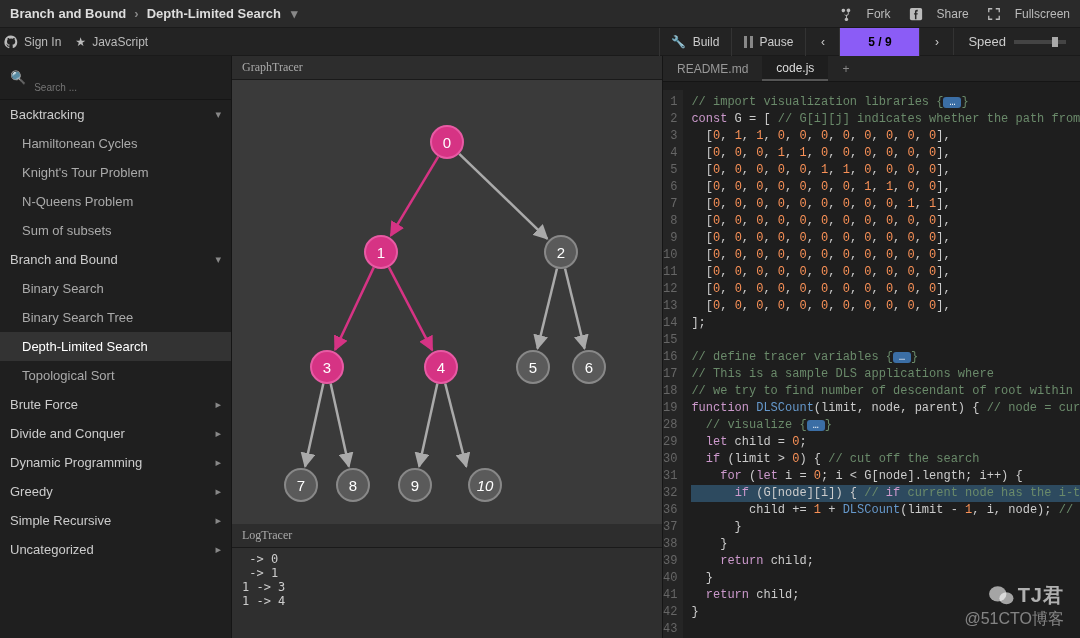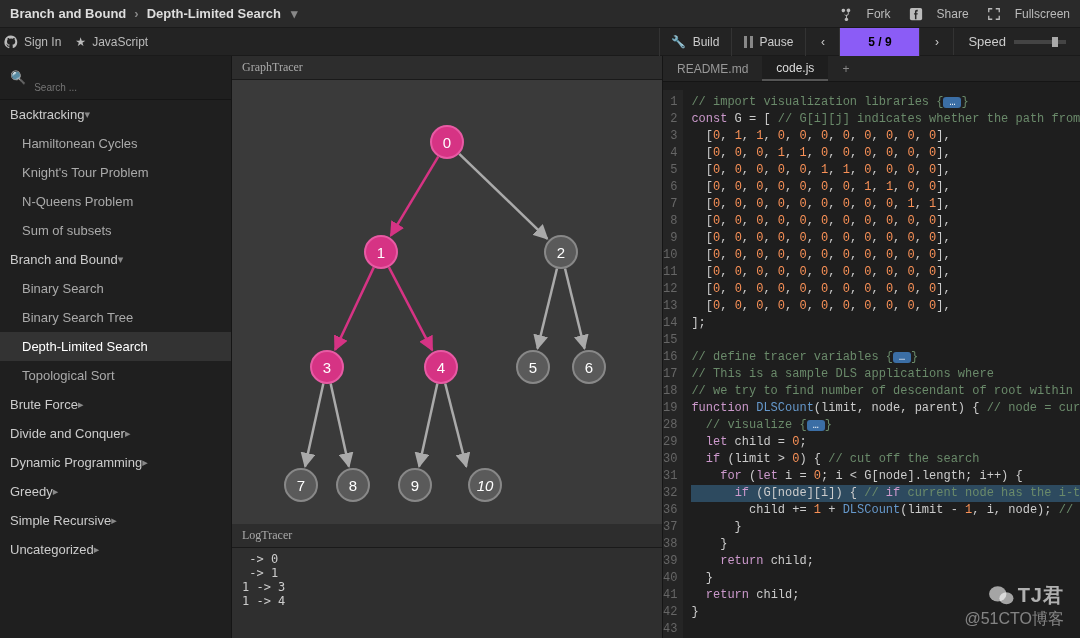--- a/index.html
+++ b/index.html
@@ -49,21 +49,21 @@
 .tbtn.step { width: 34px; }
 .speed { display: flex; align-items: center; gap: 8px; padding: 0 14px; border-left: 1px solid #333; }
 .speed .track { width: 52px; height: 4px; background: #444; position: relative; }
 .speed .track .thumb { position: absolute; top: -3px; left: 38px; width: 6px; height: 10px; background: #aaa; }
 
 .main { display: flex; height: calc(638px - 56px); }
 .sidebar { width: 232px; background: #1f1f1f; display: flex; flex-direction: column; border-right: 1px solid #151515; }
 .search { display: flex; align-items: center; padding: 6px 10px; border-bottom: 1px solid #151515; }
 .search input { flex: 1; background: transparent; border: none; color: #f97316; outline: none; font-size: 10px; margin-top: 20px; }
 .search .mag { margin-right: 8px; color: #888; }
-.cat { padding: 7px 10px; color: #ccc; display: flex; justify-content: flex-start; align-items: center; cursor: pointer; }
+.cat { padding: 7px 10px; color: #ccc; display: flex; justify-content: space-between; align-items: center; cursor: pointer; }
 .cat .chev { color: #888; font-size: 11px; }
 .item { padding: 7px 10px 7px 22px; color: #aaa; cursor: pointer; }
 .item.active { background: #333; color: #fff; }
 
 .center { flex: 1; display: flex; flex-direction: column; min-width: 0; }
 .panel-head { background: #2d2d2d; color: #aaa; padding: 4px 10px; font-size: 12px; border-bottom: 1px solid #1a1a1a; font-family: Liberation Serif, serif; }
 .graph-area { flex: 1; background: #3a3a3a; position: relative; }
 .graph-svg { position: absolute; inset: 0; }
 .node { position: absolute; width: 34px; height: 34px; border-radius: 50%; display: flex; align-items: center; justify-content: center; color: #fff; font-size: 15px; }
 .node.normal { background: #5a5a5a; border: 2px solid #888; }

